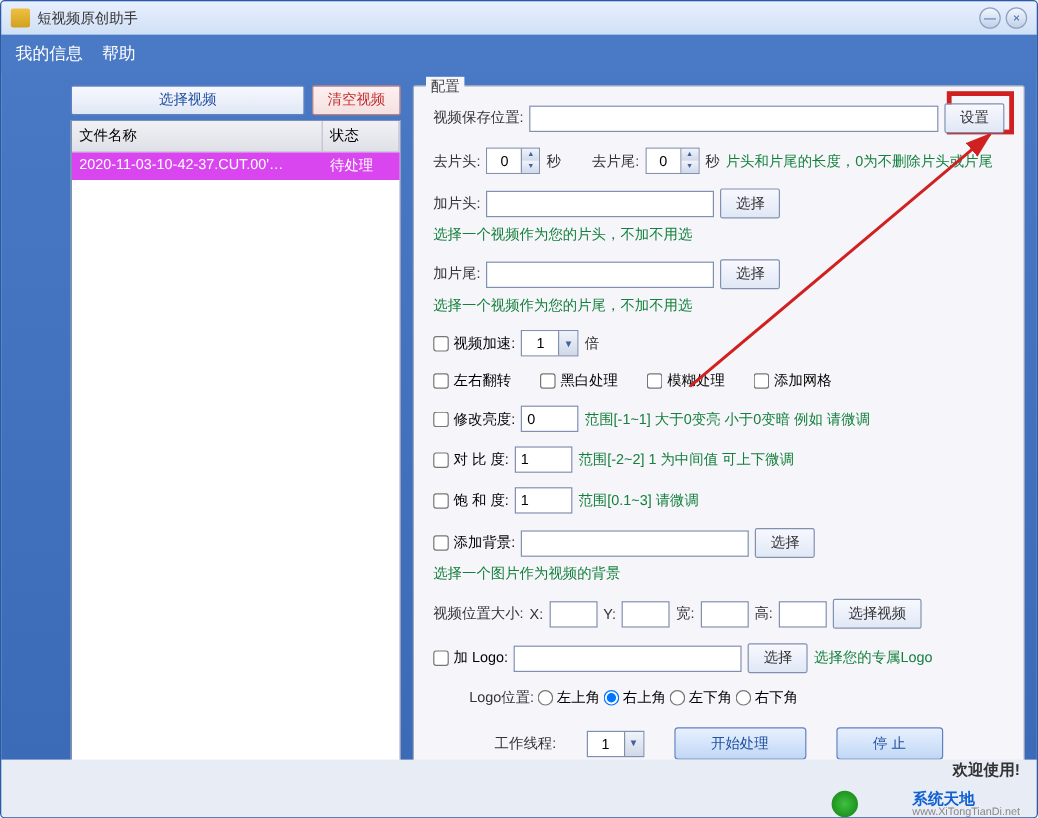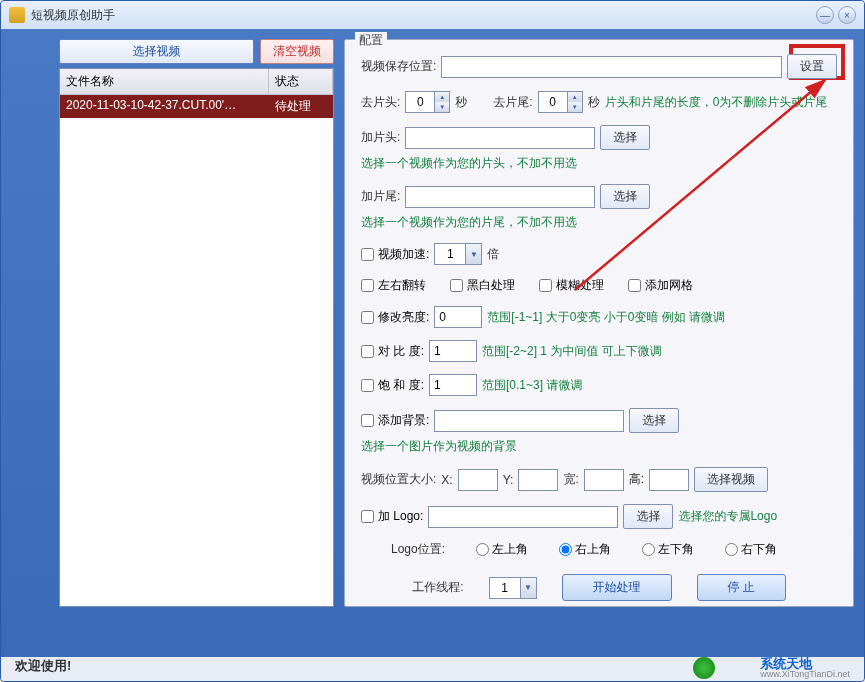--- a/index.html
+++ b/index.html
@@ -16,47 +16,47 @@
 .left-panel { width: 275px; display: flex; flex-direction: column; }
 .left-buttons { display: flex; gap: 6px; margin-bottom: 4px; }
 .btn { padding: 3px 12px; border: 1px solid #8090b0; background: linear-gradient(#f8f8ff, #e0e8f5); border-radius: 2px; cursor: pointer; color: #333; }
 .btn-blue { color: #2050a0; border-color: #6080c0; flex: 1; }
 .btn-red { color: #c03030; border-color: #c08080; background: linear-gradient(#fff0f0, #f5e0e0); }
 .table { border: 1px solid #8090b0; background: #fff; flex: 1; }
 .table-header { display: flex; background: linear-gradient(#f0f0f5, #e0e0e8); border-bottom: 1px solid #c0c0d0; }
 .th { padding: 4px 6px; border-right: 1px solid #c0c0d0; }
 .th1 { flex: 1; }
 .th2 { width: 64px; }
-.table-row { display: flex; background: #7f1d1d; color: #fff; }
+.table-row { display: flex; background: #d946ef; color: #fff; }
 .td { padding: 3px 6px; overflow: hidden; white-space: nowrap; }
 .td1 { flex: 1; text-overflow: ellipsis; }
 .td2 { width: 64px; }
 .right-panel { flex: 1; background: #f6f6fa; border: 1px solid #a0a8c0; border-radius: 2px; position: relative; }
 .fieldset-label { position: absolute; top: -8px; left: 10px; background: #f6f6fa; padding: 0 4px; color: #444; }
 .config-body { padding: 14px 16px 10px 16px; display: flex; flex-direction: column; gap: 12px; }
 .row { display: flex; align-items: center; gap: 5px; flex-wrap: wrap; }
 .label { color: #333; white-space: nowrap; }
 .input { border: 1px solid #8090b0; background: #fff; height: 22px; padding: 0 4px; }
 .input-long { flex: 1; }
 .input-med { width: 190px; }
 .input-sm { width: 48px; }
 .input-xs { width: 40px; }
 .spinner { display: flex; border: 1px solid #8090b0; height: 22px; }
 .spinner input { border: none; width: 28px; text-align: center; outline: none; }
 .spinner-btns { display: flex; flex-direction: column; border-left: 1px solid #8090b0; }
 .spinner-btn { width: 14px; height: 10px; background: linear-gradient(#f0f4fa, #d0d8e8); font-size: 6px; display: flex; align-items: center; justify-content: center; cursor: pointer; color: #4060a0; }
 .hint { color: #15803d; }
 .checkbox { display: flex; align-items: center; gap: 4px; }
 .checkbox input { width: 13px; height: 13px; }
-.radio-group { display: flex; gap: 31px; align-items: flex-start; }
+.radio-group { display: flex; gap: 3px; align-items: flex-start; }
 .radio { display: flex; align-items: center; gap: 3px; }
 .highlight-box { position: absolute; border: 4px solid #d02020; pointer-events: none; }
 .arrow-svg { position: absolute; pointer-events: none; }
 .big-btn { padding: 4px 30px; border: 1px solid #6080c0; background: linear-gradient(#e8f0ff, #c0d8f5); border-radius: 3px; color: #2050a0; cursor: pointer; }
-.footer { position: absolute; bottom: 0; left: 0; right: 0; height: 24px; background: #e8ecf5; display: flex; align-items: flex-start; padding: 0 14px; justify-content: space-between; }
+.footer { position: absolute; bottom: 0; left: 0; right: 0; height: 48px; background: #e8ecf5; display: flex; align-items: flex-end; padding: 0 14px; justify-content: space-between; flex-direction: column; }
 .footer-text { font-weight: bold; color: #333; font-size: 13px; }
 .watermark { display: flex; align-items: center; gap: 6px; }
 .wm-icon { width: 22px; height: 22px; border-radius: 50%; background: radial-gradient(#40c040, #108010); }
 .wm-text { display: flex; flex-direction: column; line-height: 1; margin-left: 39px; }
 .wm-cn { font-size: 13px; font-weight: bold; color: #1060d0; }
 .wm-en { font-size: 9px; color: #888; }
 .combo { display: flex; border: 1px solid #8090b0; height: 22px; }
 .combo input { border: none; width: 30px; text-align: center; outline: none; }
 .combo-arrow { width: 16px; background: linear-gradient(#f0f4fa, #d0d8e8); border-left: 1px solid #8090b0; display: flex; align-items: center; justify-content: center; font-size: 8px; color: #4060a0; cursor: pointer; }
 </style>
@@ -66,20 +66,24 @@
 <div class="window">
   <div class="titlebar">
     <div class="titlebar-icon"></div>
     <div class="titlebar-text">短视频原创助手</div>
     <div class="title-controls">
       <div class="title-btn">—</div>
       <div class="title-btn">×</div>
     </div>
   </div>
 
+  <div class="menubar">
+    <div class="menu-item">我的信息</div>
+    <div class="menu-item">帮助</div>
+  </div>
 
   <div class="content">
     <div class="left-panel">
       <div class="left-buttons">
         <button class="btn btn-blue">选择视频</button>
         <button class="btn btn-red">清空视频</button>
       </div>
       <div class="table">
         <div class="table-header">
           <div class="th th1">文件名称</div>

